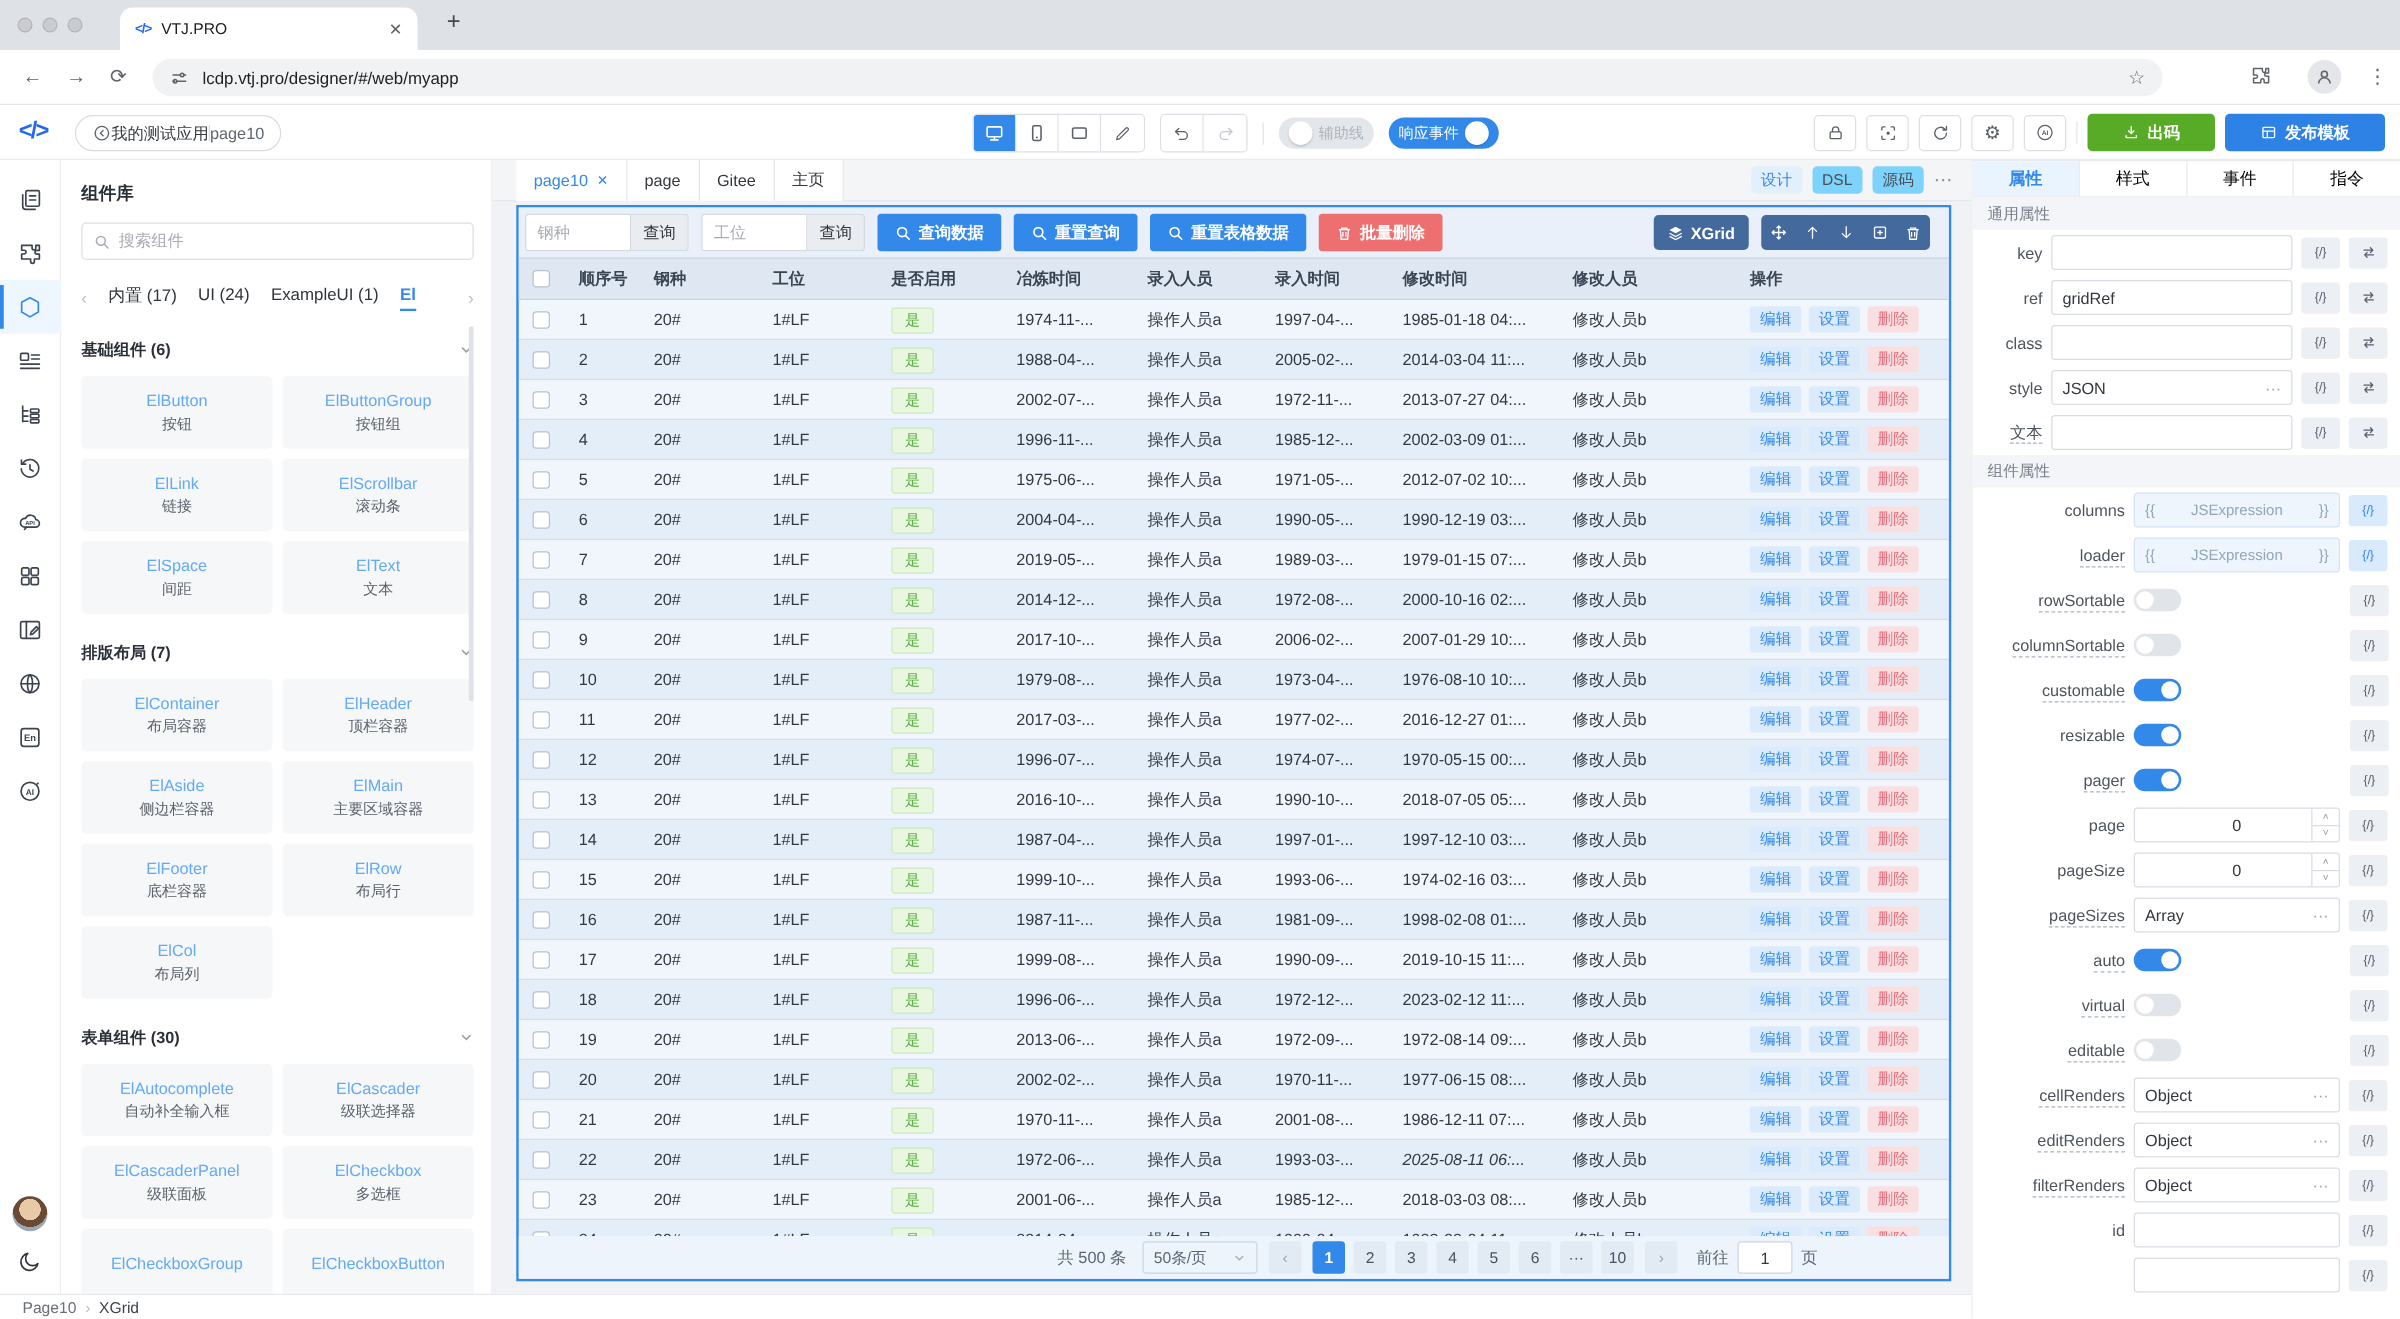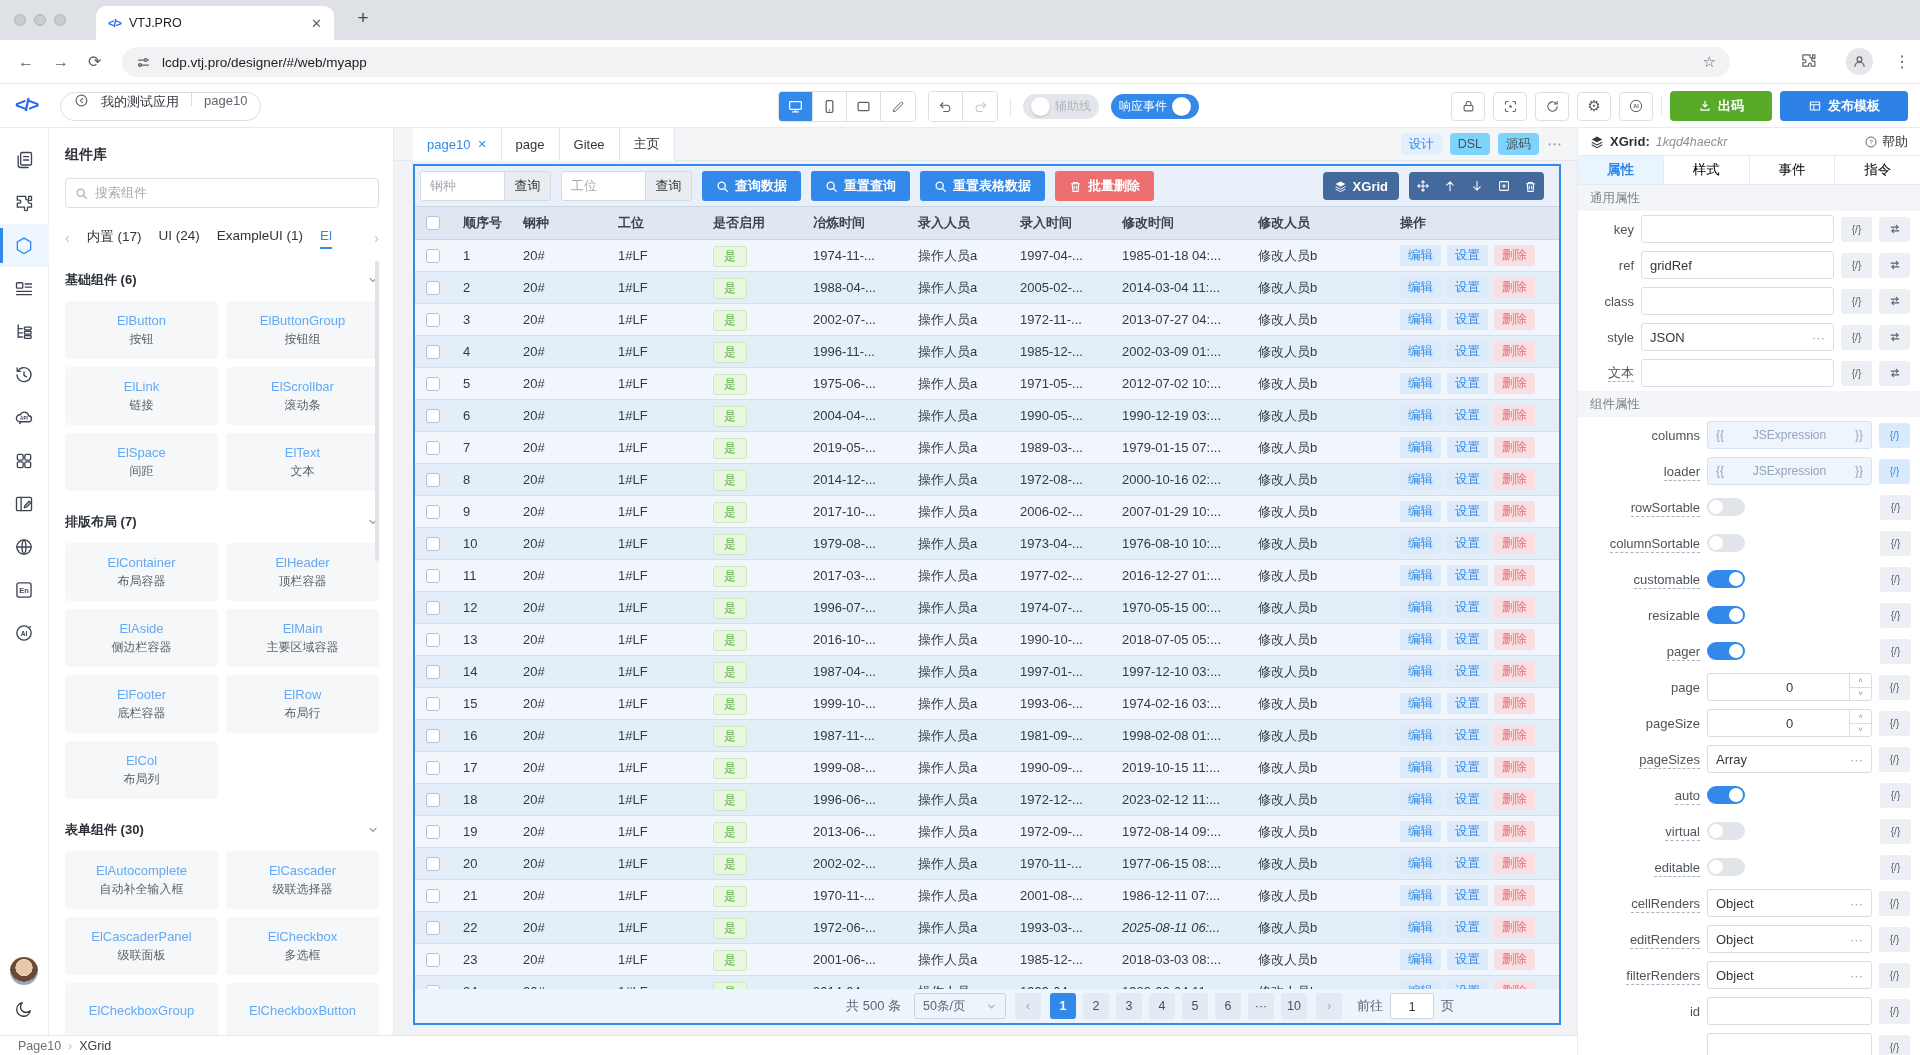--- a/index.html
+++ b/index.html
@@ -16,21 +16,21 @@
 .newtab{position:absolute;left:350px;top:7px;font-size:19px;color:#44474c;width:26px;text-align:center}
 #urlbar{position:absolute;top:40px;left:0;right:0;height:44px;background:#fff;border-bottom:1px solid #e6e8ea}
 .navic{position:absolute;top:13px;font-size:16px;color:#5f6368;line-height:18px}
 #omnibox{position:absolute;left:122px;top:7px;width:1608px;height:30px;border-radius:15px;background:#f0f2f4;display:flex;align-items:center;padding:0 14px;gap:11px}
 .url{font-size:13.5px;color:#202124;flex:1}
 .obicon{color:#5f6368}
 .uravatar{position:absolute;left:1846px;top:8px;width:27px;height:27px;border-radius:50%;background:#e4e6ea;display:flex;align-items:center;justify-content:center;color:#5f6368}
 
 #dtoolbar{position:absolute;top:84px;left:0;right:0;height:44px;background:#fff;border-bottom:1px solid #e9ebee}
 #logo{position:absolute;left:15px;top:10px;color:#2468f2;font-weight:bold;font-size:19px;letter-spacing:-1.5px}
-#apppill{position:absolute;left:60px;top:8px;height:29px;border:1px solid #d8dce3;border-radius:15px;display:flex;padding:0 13px;gap:12px;font-size:13px;color:#33373d}
+#apppill{position:absolute;left:60px;top:8px;height:29px;border:1px solid #d8dce3;border-radius:15px;display:flex;align-items:center;padding:0 13px;gap:0;font-size:13px;color:#33373d}
 #apppill .sep{width:1px;height:13px;background:#d8dce3}
 #apppill .pg{color:#60666e}
 #centerbar{position:absolute;left:778px;top:7px;display:flex;align-items:center;gap:12px}
 .btngrp{display:flex;border:1px solid #dcdfe5;border-radius:4px;overflow:hidden}
 .tbbtn{width:34px;height:29px;display:flex;align-items:center;justify-content:center;color:#5a6068;background:#fff;border-right:1px solid #dcdfe5}
 .btngrp .tbbtn:last-child{border-right:none}
 .tbbtn.active{background:#3389e9;color:#fff}
 .tbbtn.dim{color:#c3c8cf}
 .vsep{width:1px;height:18px;background:#e2e5ea}
 .switchpill{height:25px;border-radius:13px;display:flex;align-items:center;font-size:12px;padding:0 8px;gap:5px}
@@ -51,21 +51,21 @@
 #rail .spacer{flex:1}
 #rail-avatar{width:28px;height:28px;border-radius:50%;background:radial-gradient(circle at 50% 38%,#e8c9a8 0 38%,#6b4a35 39% 62%,#9aa7b5 63%);margin-bottom:14px}
 #rail-moon{color:#30343b;margin-bottom:16px}
 
 #libpanel{width:345px;background:#fff;border-right:1px solid #e9ebee;padding:14px 14px 0 16px;display:flex;flex-direction:column;overflow:hidden}
 #lib-title{font-size:14px;font-weight:bold;color:#2b3038;margin:4px 0 14px}
 #lib-search{height:30px;border:1px solid #dcdfe5;border-radius:4px;display:flex;align-items:center;padding:0 9px;gap:7px;color:#a8abb2}
 #lib-search .ph{font-size:13px;color:#a8abb2}
 #lib-tabs{display:flex;align-items:center;gap:17px;margin:15px 0 6px;height:30px}
 .ltab{font-size:13.5px;color:#2f333a;white-space:nowrap}
-.ltab.active{color:#3389e9;border-bottom:2px solid #3389e9;padding-bottom:4px;font-weight:normal}
+.ltab.active{color:#3389e9;border-bottom:2px solid #3389e9;padding-bottom:4px;font-weight:bold}
 .lchev{color:#b9bec7;font-size:14px}
 #lib-scroll{flex:1;overflow:hidden;position:relative;padding-top:12px}
 .lib-sec{margin-bottom:22px}
 .lib-sec-h{display:flex;align-items:center;justify-content:space-between;font-size:13px;font-weight:bold;color:#2b3038;margin-bottom:12px}
 .lib-sec-h .chev{color:#9aa0a8}
 .lib-grid{display:grid;grid-template-columns:1fr 1fr;gap:8px}
 .lib-card{height:58px;background:#f6f7f9;border-radius:4px;display:flex;flex-direction:column;align-items:center;justify-content:center;gap:3px}
 .lib-card .nm{font-size:13px;color:#63a9f5}
 .lib-card .ds{font-size:12px;color:#5b626b}
 #lib-thumb{position:absolute;right:0;top:2px;width:4px;height:300px;border-radius:2px;background:#dfe2e7}
@@ -1129,35 +1129,20 @@
             <input value="1" style="">
             <span>页</span>
           </span>
         </div>
       </div>
     </div>
   </div>
 </div>
 
 <div id="rpanel">
-  <div id="rp-head">
-    <svg viewBox="0 0 16 16" width="14" height="14" style="color:#2f3847">
-        <path d="M8 1.8 14 5 8 8.2 2 5z" fill="currentColor"></path>
-        <path d="M2 8.2 8 11.4 14 8.2M2 11.2 8 14.4 14 11.2" fill="none" stroke="currentColor" stroke-width="1.2"></path>
-      </svg>
-    <span class="cmp">XGrid:</span>
-    <span class="cid">1kqd4haeckr</span>
-    <span id="rp-help">
-      <svg viewBox="0 0 24 24" width="14" height="14" fill="none" stroke="#5a6068" stroke-width="1.6">
-          <circle cx="12" cy="12" r="8.6"></circle>
-          <text x="12" y="16" font-size="10" text-anchor="middle" fill="#5a6068" stroke="none">?</text>
-        </svg>
-      <span>帮助</span>
-    </span>
-  </div>
   <div id="rp-tabs">
       <div class="rtab active">属性</div>
       <div class="rtab">样式</div>
       <div class="rtab">事件</div>
       <div class="rtab">指令</div>
     </div>
   <div class="rp-strip">通用属性</div>
   <div id="rp-general">
       <div class="frow">
         <span class="flabel g">key</span>

